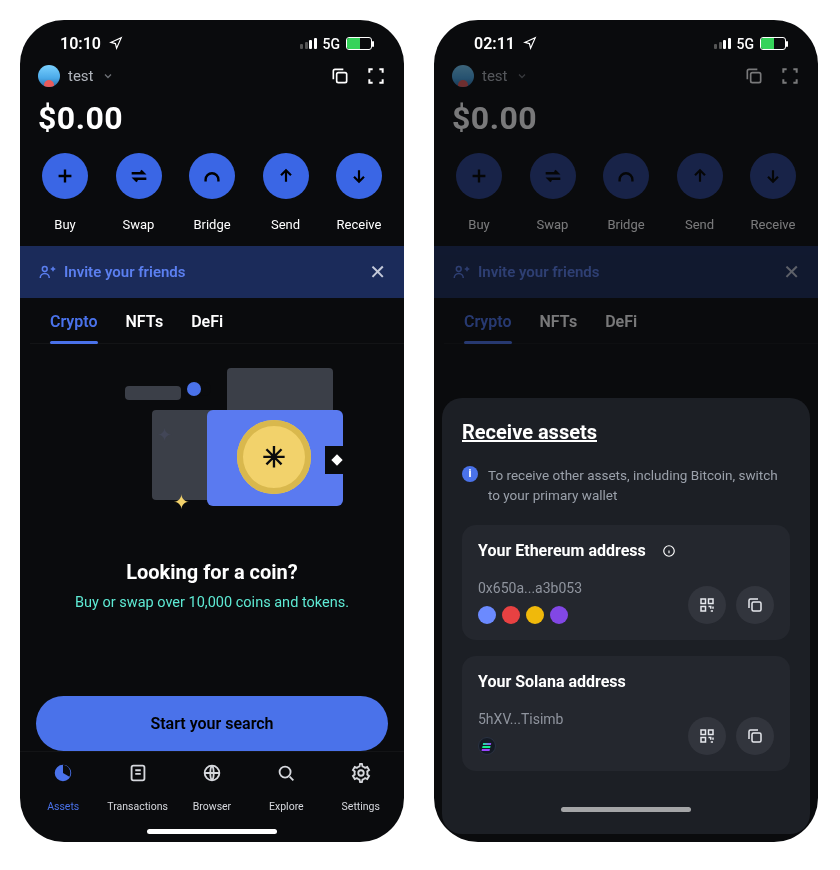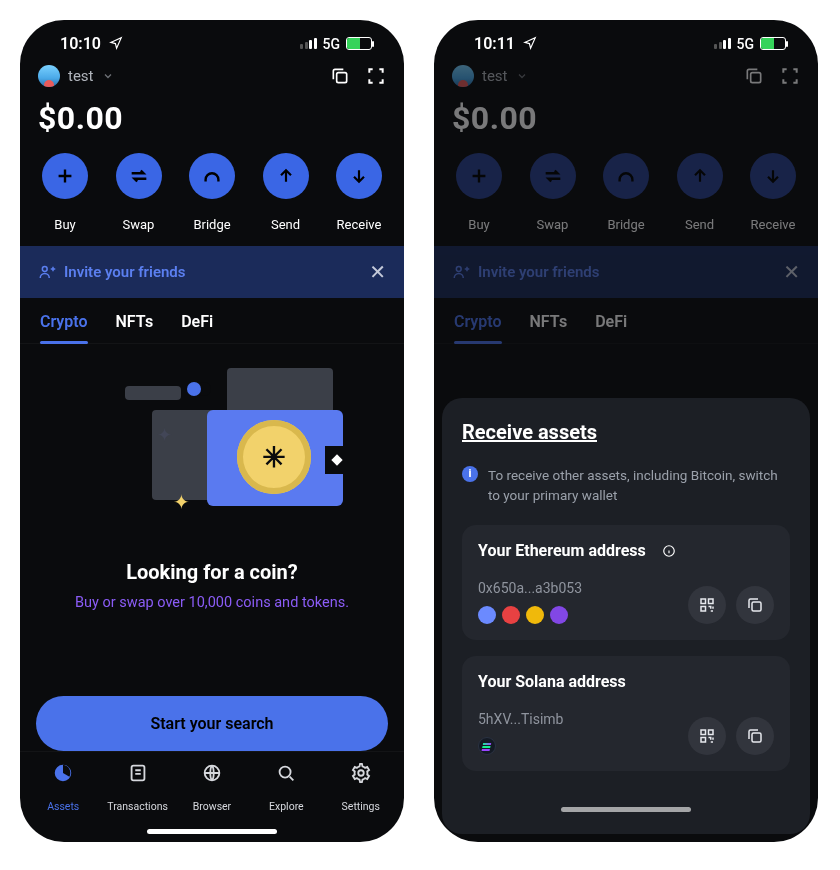--- a/index.html
+++ b/index.html
@@ -53,21 +53,21 @@
   .action { display:flex; flex-direction:column; align-items:center; gap:18px; width:62px; font-size:13px;}
   .action .circle{ width:46px;height:46px;border-radius:50%; background:#3a66e5; display:flex;align-items:center;justify-content:center;}
   .action svg{ stroke:#000; fill:none; stroke-width:2.6; }
 
   
   .banner{ background:#1b2b5a; margin:2px 0 0; display:flex; align-items:center; justify-content:space-between; padding:14px 18px; }
   .banner .bl{ display:flex; align-items:center; gap:8px; color:#5b7ff0; font-size:15px; font-weight:600;}
   .banner .closex{ color:#c5cada; font-size:20px; font-weight:300;}
 
   
-  .tabs{ display:flex; gap:28px; padding:14px 20px 0; font-size:16px; font-weight:600; border-bottom:1px solid rgba(255,255,255,0.04);}
+  .tabs{ display:flex; gap:28px; padding:14px 20px 0; font-size:16px; font-weight:600; border-bottom:1px solid rgba(255,255,255,0.04);margin-left:10px;}
   .tabs .tab{ padding-bottom:12px; color:#fff; position:relative;}
   .tabs .tab.active{ color:#4a72ea;}
   .tabs .tab.active::after{ content:""; position:absolute; left:0;right:0;bottom:-1px;height:3px;background:#4a72ea; border-radius:2px;}
 
   
   .empty{ flex:1; display:flex; flex-direction:column; align-items:center; padding: 18px 18px 0; text-align:center;}
   .illus{ width:250px; height:170px; position:relative; margin-top:6px;}
   .illus .grey{ position:absolute; background:#3b3f48; border-radius:4px;}
   .illus .g1{ left:38px; top:18px; width:56px; height:14px;}
   .illus .g2{ left:65px; top:42px; width:86px; height:90px;}
@@ -77,21 +77,21 @@
   .illus .wallet{ position:absolute; left:120px; top:42px; width:136px; height:96px; background:#5a7af0; border-radius:6px;}
   .illus .wallet .slot{ position:absolute; right:-6px; top:36px; width:24px;height:28px;background:#0a0b0d; display:flex;align-items:center;justify-content:center;}
   .illus .wallet .slot .d{ width:8px;height:8px;background:#fff; transform:rotate(45deg);}
   .illus .coin{ position:absolute; left:150px; top:52px; width:74px;height:74px;border-radius:50%;background:#f2d26b; display:flex;align-items:center;justify-content:center; box-shadow: inset 0 0 0 6px #d9b84d;}
   .illus .coin .star{ font-size:28px; color:#0a0b0d; font-weight:900;}
   .illus .spark{ position:absolute; color:#424657;}
   .illus .s1{ left:70px; top:56px; font-size:18px;}
   .illus .s2{ left:86px; top:122px; font-size:20px; color:#f2d26b;}
 
   .empty h2{ font-size:20px; margin-top:22px; font-weight:700;}
-  .empty p{ color:#8b5cf6; font-size:14.5px; margin-top:10px;}
+  .empty p{ color:#5eead4; font-size:14.5px; margin-top:10px;}
 
   .cta{ margin:28px 16px 0; background:#4a72ea; color:#000; font-weight:600; font-size:16px; padding:18px; border-radius:30px; text-align:center;}
 
   
   .nav{ display:flex; justify-content:space-around; padding:10px 6px 6px; border-top:1px solid rgba(255,255,255,0.04);}
   .nav .ni{ display:flex; flex-direction:column; align-items:center; gap:16px; font-size:10.5px; color:#d6d8dd; width:64px;}
   .nav .ni.active{ color:#4a72ea;}
   .nav .ni svg{ width:22px;height:22px;}
 
   .homebar{ width:130px;height:5px;background:#fff;border-radius:3px; margin:10px auto 8px;}
@@ -302,21 +302,21 @@
       <span>Settings</span>
     </div>
   </div>
   <div class="homebar"></div>
 </div>
 
 <div class="phone dim">
 
   <div class="status">
     <div>
-      <span>10:11</span>
+      <span>02:11</span>
       <svg width="14" height="14" viewBox="0 0 24 24" style="display:inline;vertical-align:-1px;margin-left:4px">
             <path d="M3 11l18-8-8 18-2-8-8-2z" fill="none" stroke="#fff" stroke-width="2"></path>
           </svg>
     </div>
     <div class="right">
       <span class="signal">
             <span></span>
             <span></span>
             <span></span>
             <span></span>

